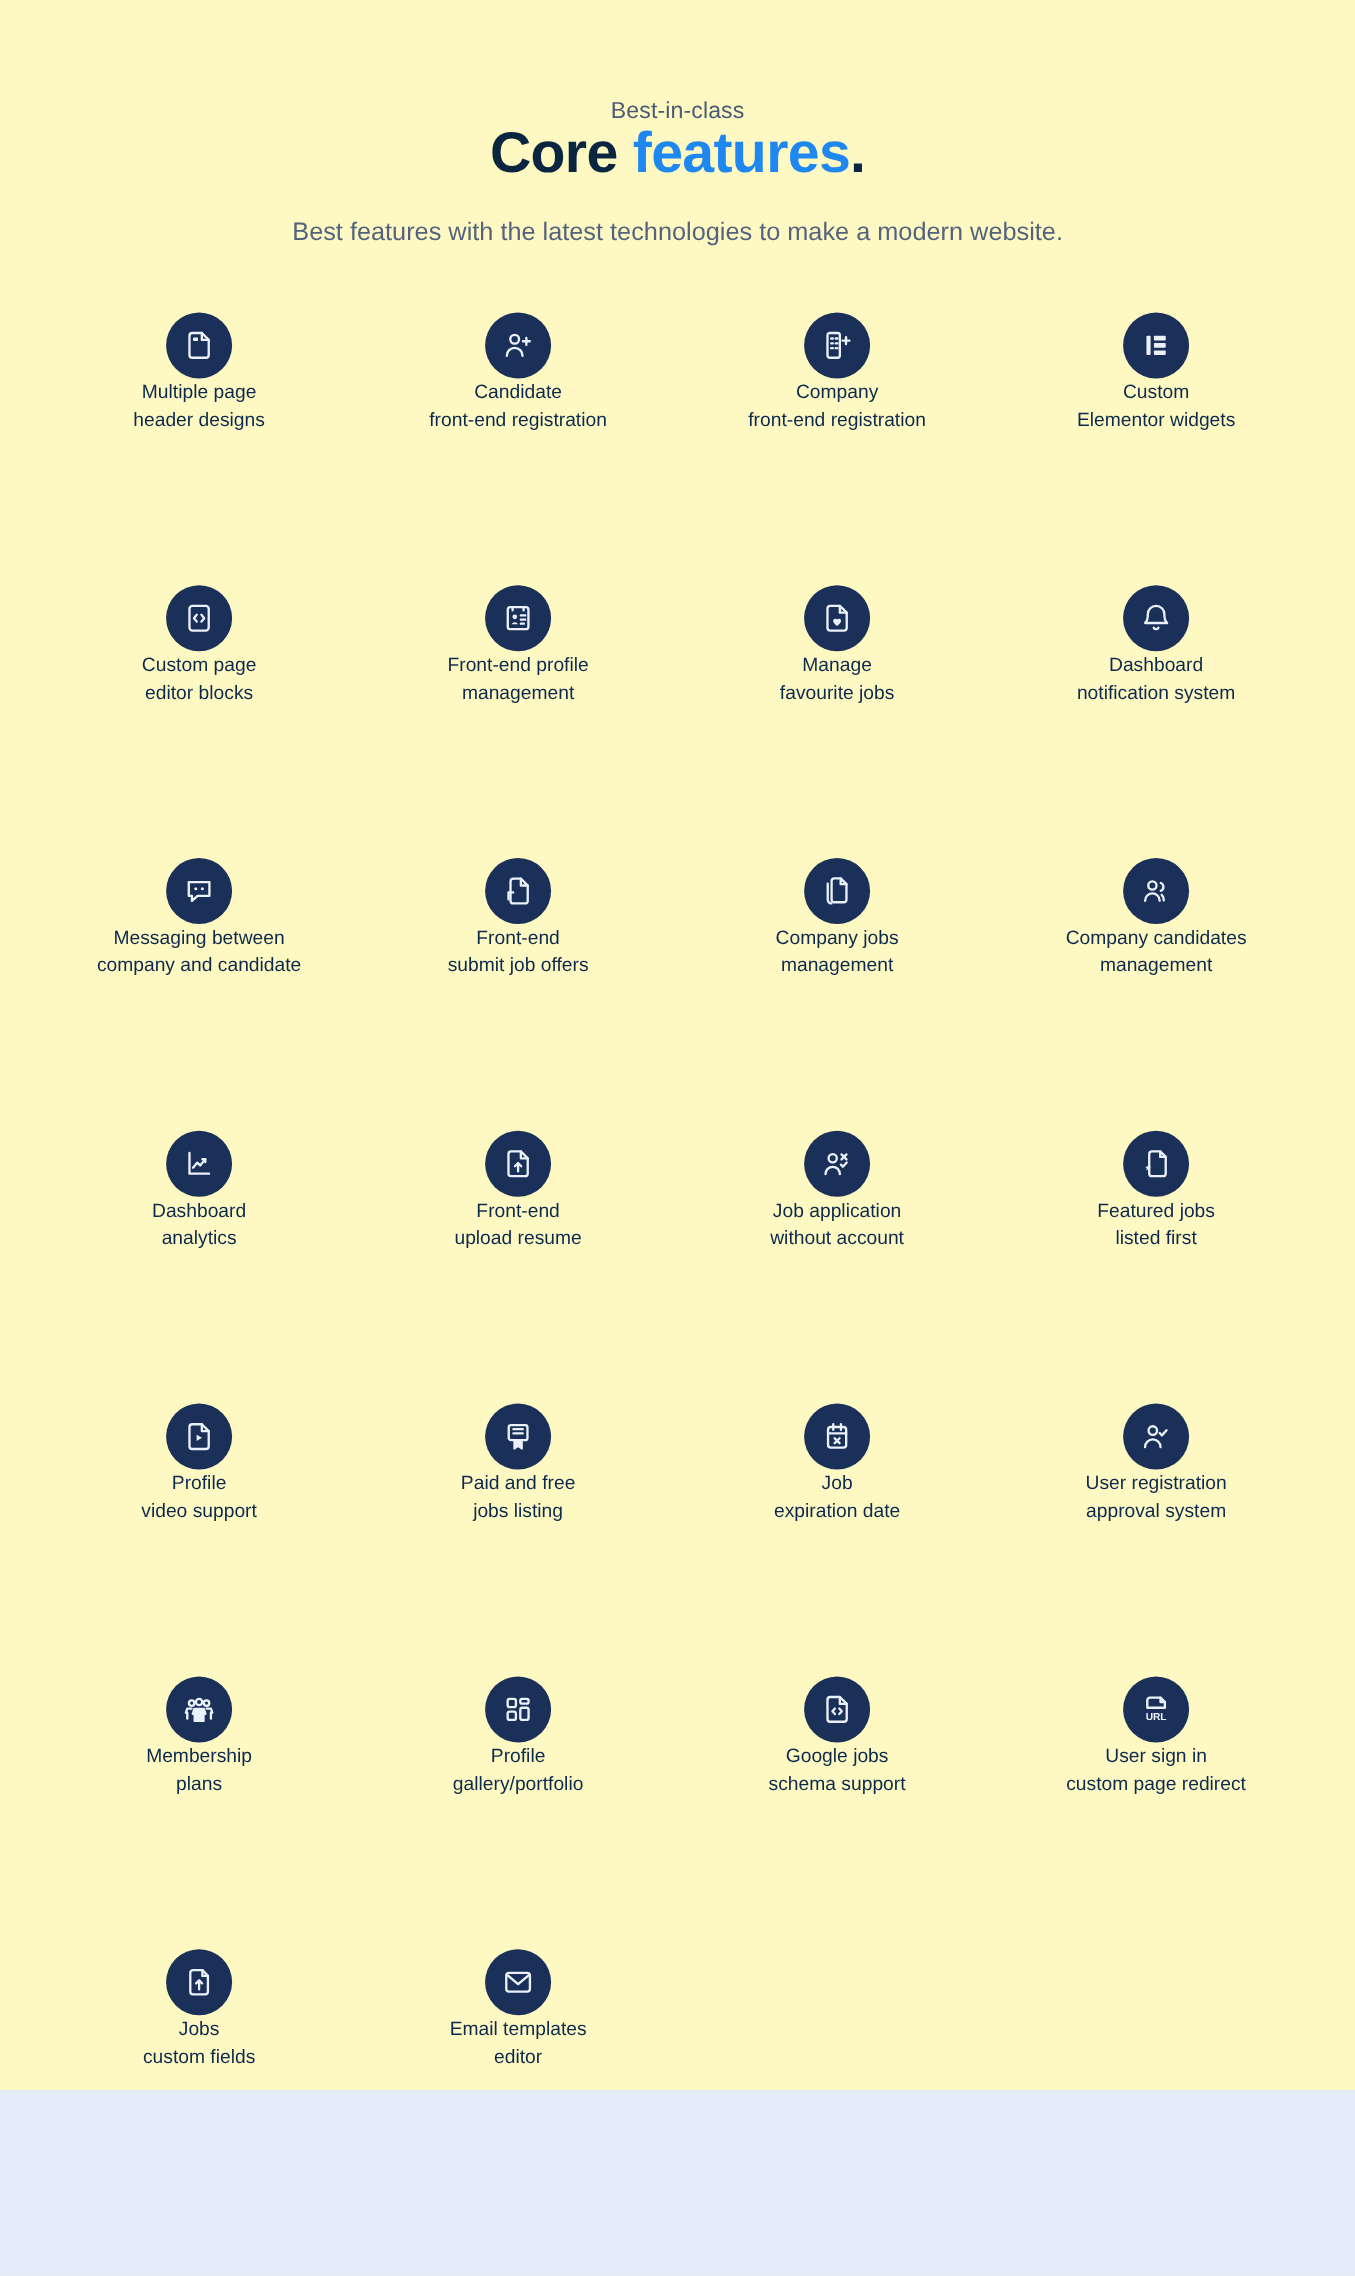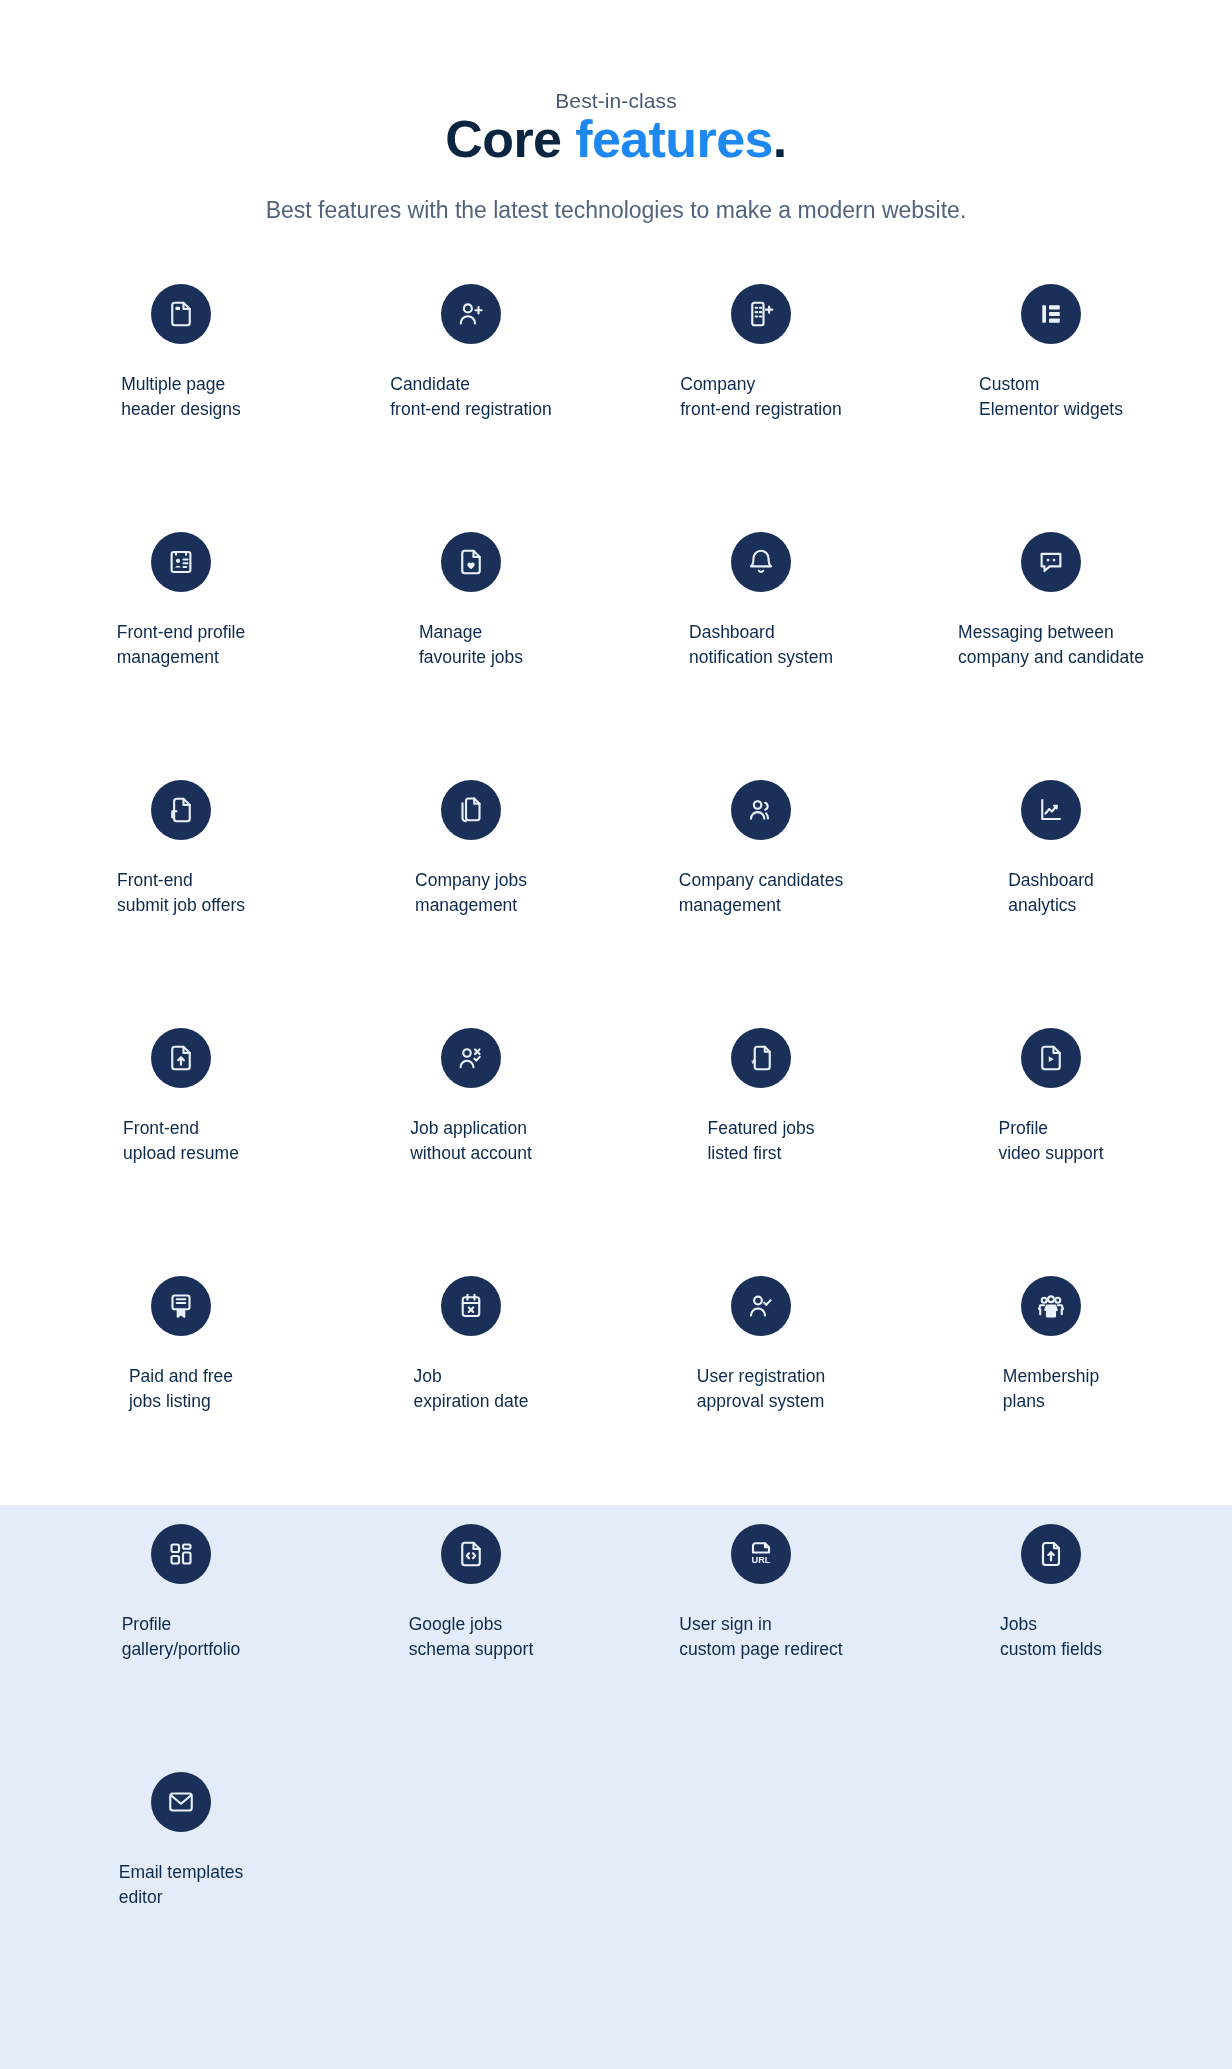--- a/index.html
+++ b/index.html
@@ -5,22 +5,22 @@
   * { box-sizing: border-box; margin: 0; padding: 0; }
   html, body {
     width: 1232px;
     height: 2069px;
     background: #e3ecf8;
     font-family: "Liberation Sans", sans-serif;
     overflow: hidden;
   }
   .page {
     width: 1232px;
-    height: 1505px;
-    background: #ffffff;
+    height: 1900px;
+    background: #fef9c3;
     position: relative;
   }
 
   
   .header { padding-top: 90px; text-align: center; }
   .eyebrow {
     font-size: 21px;
     color: #4a5a74;
     letter-spacing: .1px;
     line-height: 1;
@@ -62,22 +62,21 @@
     height: 60px;
     border-radius: 30px;
     background: #1a3059;
     display: flex;
     align-items: center;
     justify-content: center;
     flex: 0 0 auto;
   }
   .tile svg { display: block; }
   .label {
-    margin-top: 28px;
-    text-align: left;
+    text-align: center;
     font-size: 17.5px;
     line-height: 1.43;
     color: #0d2a4d;
     font-weight: 500;
     max-width: 250px;
   }
   .label .l2 { display: block; }
 </style>
 </head>
 <body>
@@ -137,20 +136,31 @@
               <rect x="10.3" y="15.9" width="9.2" height="3.6" rx=".6"></rect>
             </svg>
           </span>
         </div>
         <div class="label"><span>Custom</span><span class="l2">Elementor widgets</span></div>
       </div>
       <div class="feature">
         <div class="tile">
           <span>
             <svg width="30" height="30" viewBox="0 0 24 24" fill="none" stroke="#eaf1fb" stroke-width="1.7" stroke-linecap="round" stroke-linejoin="round">
+              <rect x="5" y="3" width="14" height="18" rx="2.2"></rect>
+              <path d="M10.3 9.5 8.3 12l2 2.5M13.7 9.5l2 2.5-2 2.5"></path>
+            </svg>
+          </span>
+        </div>
+        <div class="label"><span>Custom page</span><span class="l2">editor blocks</span></div>
+      </div>
+      <div class="feature">
+        <div class="tile">
+          <span>
+            <svg width="30" height="30" viewBox="0 0 24 24" fill="none" stroke="#eaf1fb" stroke-width="1.7" stroke-linecap="round" stroke-linejoin="round">
               <rect x="4.5" y="4" width="15" height="16" rx="1.8"></rect>
               <path d="M8 4v2.2M16 4v2.2"></path>
               <circle cx="9.6" cy="11" r="1.7" fill="#eaf1fb" stroke="none"></circle>
               <path d="M7.3 16.4a2.6 2.6 0 0 1 4.6 0" fill="#eaf1fb" stroke="none"></path>
               <path d="M14 10h3.2M14 13h3.2M14 16h2.2"></path>
             </svg>
           </span>
         </div>
         <div class="label"><span>Front-end profile</span><span class="l2">management</span></div>
       </div>

